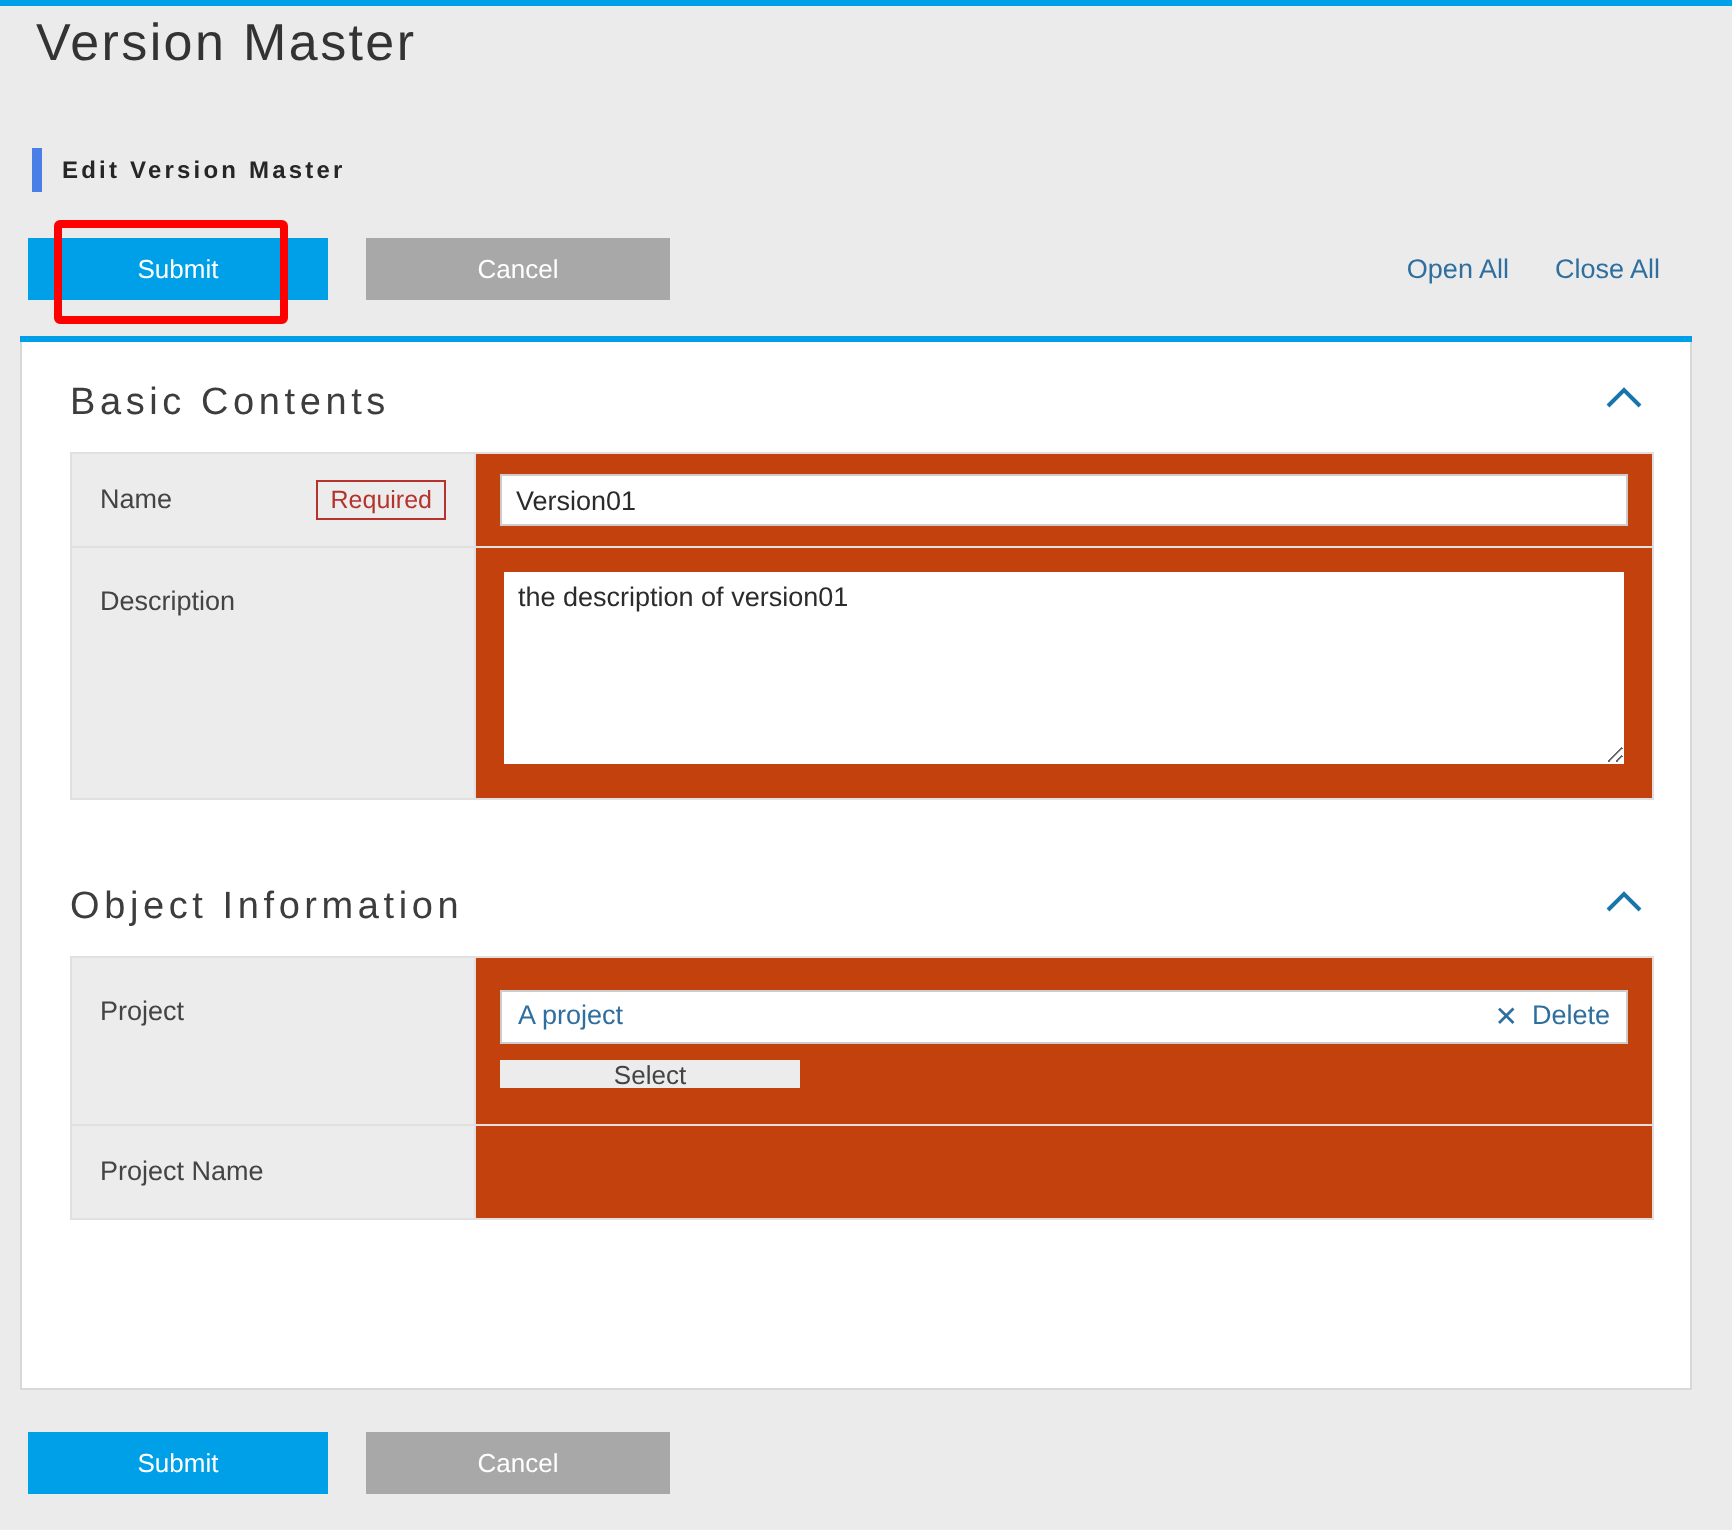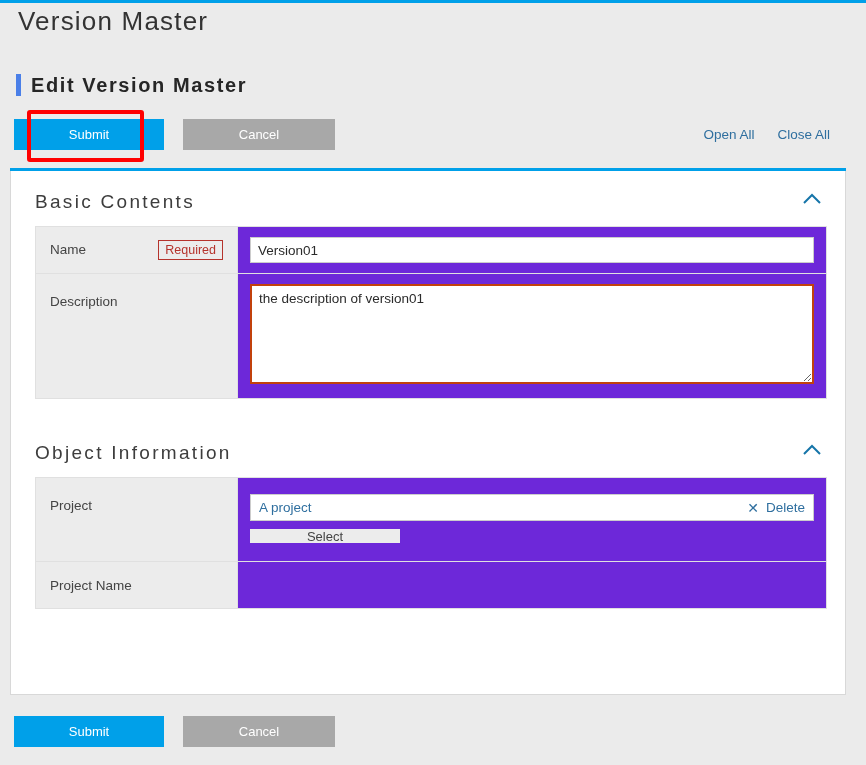--- a/index.html
+++ b/index.html
@@ -39,21 +39,21 @@
     left: 16px; top: 74px;
     display: flex;
     align-items: center;
   }
   .sub-header .bar {
     width: 5px; height: 22px;
     background: #4a7fe8;
     margin-right: 10px;
   }
   .sub-header .label {
-    font-size: 20px;
+    font-size: 12px;
     font-weight: bold;
     color: #262626;
     letter-spacing: 1.6px;
     line-height: 1;
   }
   
   .btn {
     border: none;
     outline: none;
     font-family: "Liberation Sans", sans-serif;
@@ -173,21 +173,21 @@
     display: inline-block;
     border: 1px solid #b5332c;
     color: #b5332c;
     background: transparent;
     font-size: 12.5px;
     padding: 3px 6px;
     line-height: 1;
     white-space: nowrap;
   }
   td.cell-field {
-    background: #6d28d9;
+    background: #c2410c;
     padding: 10px 12px;
   }
   .text-input {
     width: 100%;
     height: 26px;
     border: 1px solid #cccccc;
     font-family: "Liberation Sans", sans-serif;
     font-size: 13.5px;
     color: #2b2b2b;
     padding: 0 7px;

